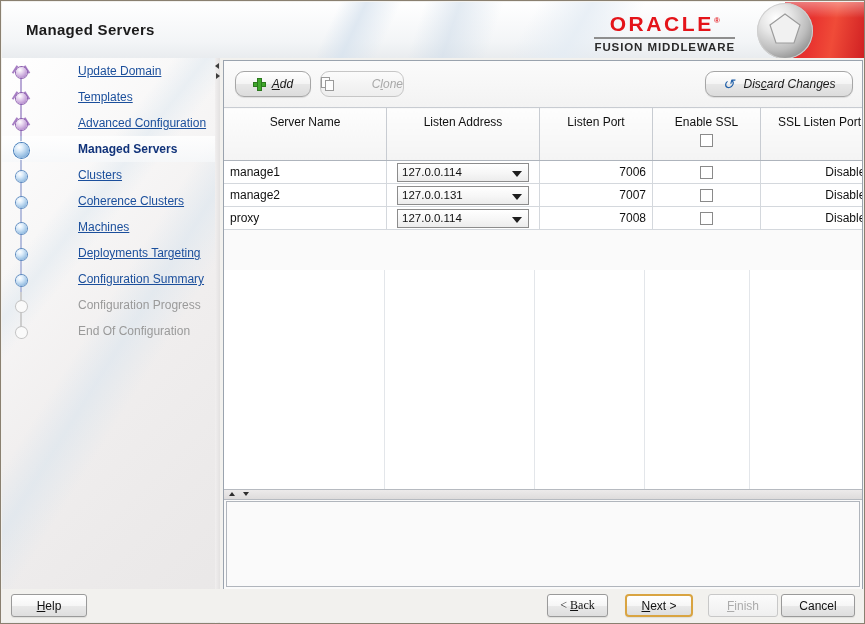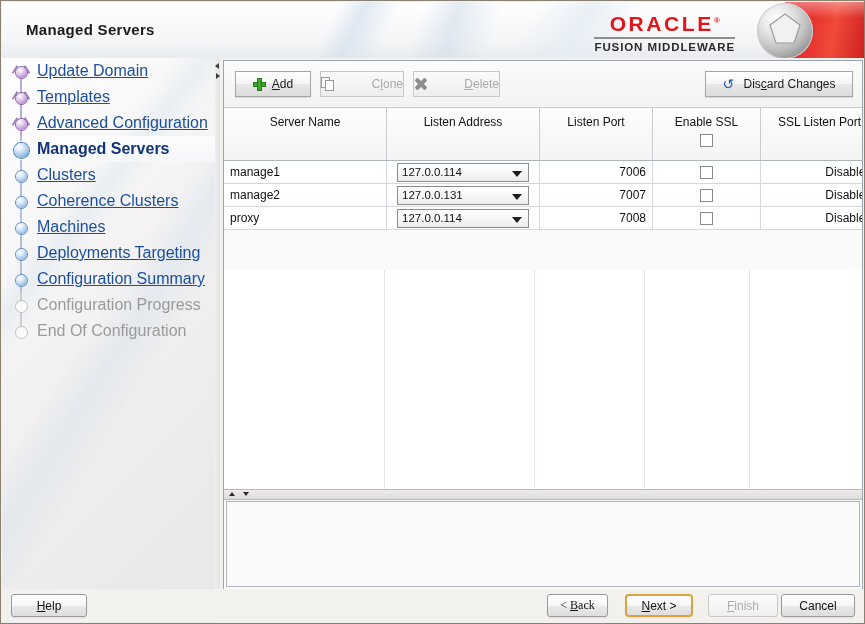--- a/index.html
+++ b/index.html
@@ -120,24 +120,25 @@
     position: relative;
     height: 26px;
     line-height: 26px;
     padding-left: 35px;
     white-space: nowrap;
   }
   .nav-item.current {
     background: linear-gradient(rgba(255,255,255,.85), rgba(246,248,250,.75));
   }
   .nav-label {
-    font-size: 16px;
+    font-size: 12px;
     color: #1b4f9c;
     text-decoration: underline;
     cursor: pointer;
+    margin-left: 41px;
   }
   .nav-item.current .nav-label {
     font-weight: bold;
     color: #11337a;
     text-decoration: none;
     cursor: default;
   }
   .nav-item.disabled .nav-label {
     color: #9a9a9a;
     text-decoration: none;
@@ -227,31 +228,32 @@
     left: 0; top: 0;
     width: 100%; height: 46px;
     background: linear-gradient(#fbfbfb, #f3f3f3);
   }
   .tbtn {
     position: absolute;
     top: 10px;
     height: 26px;
     box-sizing: border-box;
     border: 1px solid #a6a6a6;
-    border-radius: 0;
+    border-radius: 9px;
     background: linear-gradient(#ffffff, #f4f4f4 48%, #e7e7e7 52%, #dcdcdc);
     box-shadow: 0 1px 1px rgba(0,0,0,.10);
     font-size: 12px;
     color: #1a1a1a;
     display: flex;
     align-items: center;
     justify-content: center;
     gap: 6px;
     cursor: pointer;
     user-select: none;
+    font-style: italic;
   }
   .tbtn.disabled {
     color: #a9a9a9;
     border-color: #c6c6c6;
     background: linear-gradient(#fbfbfb, #f4f4f4 50%, #eeeeee);
     box-shadow: none;
     cursor: default;
     gap: 47px;
   }
   #btn-add   { left: 11px;  width: 76px; }
@@ -572,27 +574,20 @@
       </div>
 
       <div class="tbtn disabled" id="btn-clone">
         <span class="ico ico-copy">
             <b></b>
             <s></s>
           </span>
         <span>C<span class="mn">l</span>one</span>
       </div>
 
-      <div class="tbtn disabled" id="btn-delete">
-        <span class="ico ico-x">
-            <i class="a"></i>
-            <i class="b"></i>
-          </span>
-        <span><span class="mn">D</span>elete</span>
-      </div>
 
       <div class="tbtn" id="btn-discard">
         <span class="ico ico-undo">↺</span>
         <span>Dis<span class="mn">c</span>ard Changes</span>
       </div>
 
     </div>
 
     <table id="table">
       <thead>

